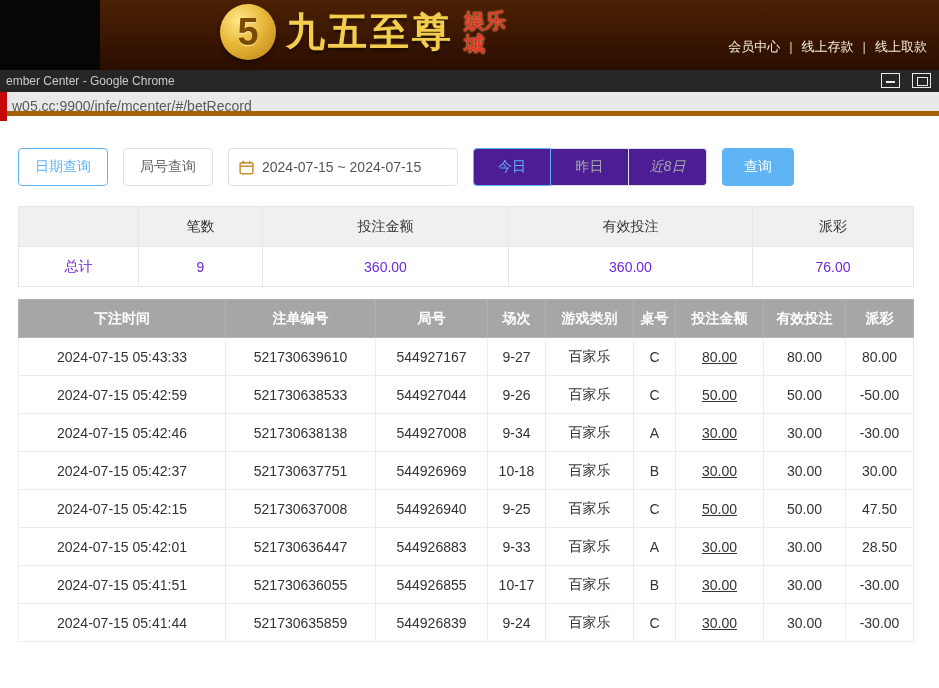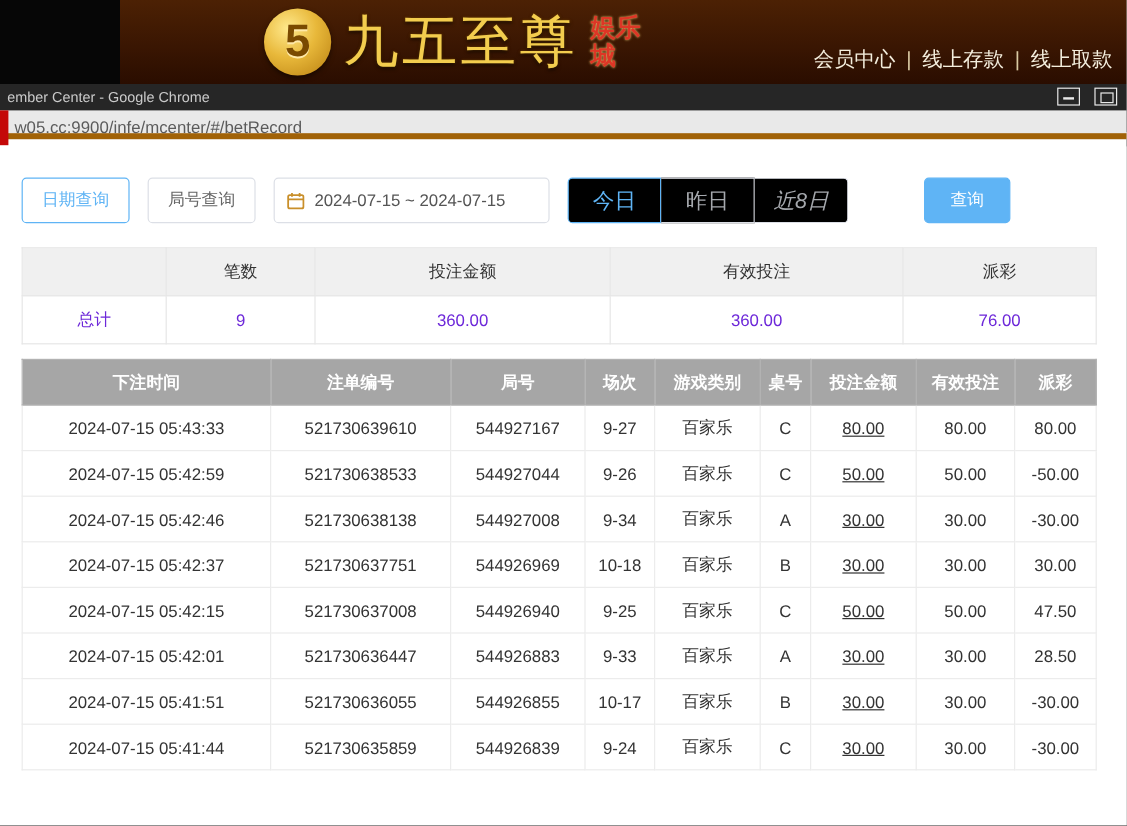--- a/index.html
+++ b/index.html
@@ -10,25 +10,25 @@
   
   .casino-header { position:absolute; top:0; left:0; width:939px; height:70px;
     background:linear-gradient(180deg,#4c2104 0%,#3a1602 55%,#2a0d00 100%); }
   .black-corner { position:absolute; left:0; top:0; width:100px; height:70px; background:#060606; }
   .logo { position:absolute; left:220px; top:4px; display:flex; align-items:center; gap:10px; }
   .coin { width:56px; height:56px; border-radius:50%;
     background:radial-gradient(circle at 35% 30%, #ffe98c 0%, #e8b83a 45%, #b97f10 100%);
     display:flex; align-items:center; justify-content:center;
     font-size:38px; font-weight:bold; color:#7a4a00; text-shadow:0 1px 0 #ffe9a8;
     box-shadow:0 2px 4px rgba(0,0,0,.5); }
-  .logo-text { font-size:46px; font-weight:normal; color:var(--gold,#f3cd4e); letter-spacing:3px;
+  .logo-text { font-size:39px; font-weight:bold; color:var(--gold,#f3cd4e); letter-spacing:3px;
     font-family:"Liberation Serif", serif; text-shadow:0 2px 3px rgba(0,0,0,.65), 0 0 2px #7a4a00; }
   .logo-sub { width:46px; font-size:21px; line-height:23px; font-weight:bold;
     color:var(--casino-red,#dd3626); word-break:break-all; text-shadow:0 0 2px #f6d87c; }
-  .top-nav { position:absolute; right:12px; top:38px; font-size:17px; color:#f4eedd; white-space:nowrap; }
+  .top-nav { position:absolute; right:12px; top:38px; font-size:13px; color:#f4eedd; white-space:nowrap; }
   .nav-link { color:#f4eedd; text-decoration:none; cursor:pointer; }
   .sep { margin:0 9px; color:#d9c9a2; }
 
   
   .titlebar { position:absolute; top:70px; left:0; width:939px; height:40px; background:#262626; }
   .titlebar-text { position:absolute; left:6px; top:0; line-height:22px; font-size:12px; color:#cacaca; white-space:nowrap; }
   .win-controls { position:absolute; right:8px; top:3px; display:flex; gap:12px; }
   .win-btn { width:19px; height:15px; border:1px solid #e9e9e9; position:relative; background:transparent; cursor:pointer; }
   .win-min::after { content:""; position:absolute; left:4px; right:4px; bottom:4px; height:2px; background:#e9e9e9; }
   .win-restore::after { content:""; position:absolute; left:4px; top:3px; width:9px; height:7px; border:1px solid #e9e9e9; }
@@ -46,29 +46,29 @@
   .btn { height:38px; border-radius:4px; background:#fff; font-size:14px; padding:0 16px;
     cursor:pointer; font-family:inherit; }
   .btn-outline-blue { border:1px solid var(--accent-blue,#5fb4f5); color:var(--accent-blue,#5fb4f5); }
   .btn-outline-gray { border:1px solid #dcdfe6; color:#666; }
   .date-query, .round-query { margin-right:15px; }
   .date-input { width:230px; height:38px; border:1px solid #dcdfe6; border-radius:4px;
     display:flex; align-items:center; padding:0 10px; gap:8px; margin-right:15px; background:#fff; cursor:pointer; }
   .date-text { font-size:14px; color:#555; }
   .cal-icon { display:flex; align-items:center; }
   .quick-group { display:flex; margin-right:15px; }
-  .quick-btn { width:78px; height:38px; background:#000000; border:1px solid #dcdfe6; color:#a5a8ad;
-    font-size:18px; cursor:pointer; font-family:inherit; }
+  .quick-btn { width:78px; height:38px; background:#4c1d95; border:1px solid #dcdfe6; color:#a5a8ad;
+    font-size:14px; cursor:pointer; font-family:inherit; }
   .quick-first { border-radius:4px 0 0 4px; }
   .quick-mid { border-left:none; }
   .quick-last { border-left:none; border-radius:0 4px 4px 0;font-style:italic; }
   .quick-active { border:1px solid var(--accent-blue,#5fb4f5); color:var(--accent-blue,#5fb4f5); }
   .search-btn { width:72px; height:38px; background:var(--accent-blue,#6cb9f6);
     border:1px solid var(--accent-blue,#6cb9f6); color:#fff; border-radius:4px; font-size:14px;
-    cursor:pointer; font-family:Liberation Mono, monospace;margin-left:48px; }
+    cursor:pointer; font-family:Liberation Mono, monospace; }
 
   
   .summary-table { width:895px; border-collapse:collapse; table-layout:fixed; margin-top:20px; }
   .summary-table th, .summary-table td { border:1px solid #e6e6e6; height:40px; text-align:center; font-size:14px; }
   .summary-table th { background:#f0f0f0; color:#333; font-weight:normal; }
   .summary-table td { color:#6d28d9; background:#fff; }
 
   
   .bet-table { width:895px; border-collapse:collapse; table-layout:fixed; margin-top:12px; }
   .bet-table th { background:var(--header-gray,#a6a6a6); color:#fff; font-size:14px; font-weight:bold;

